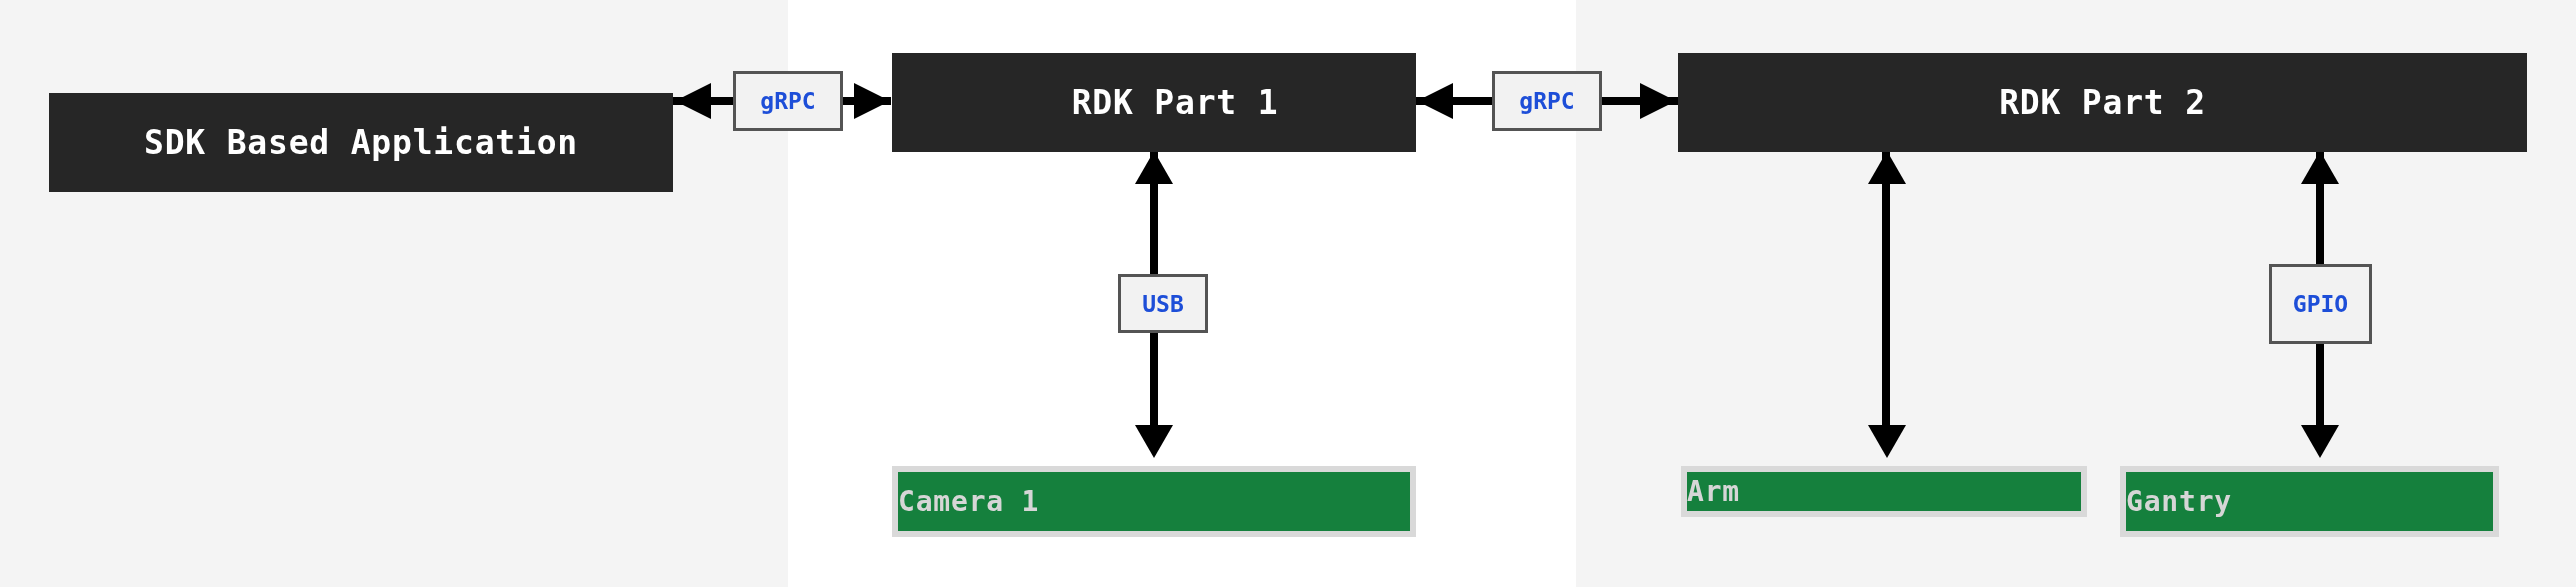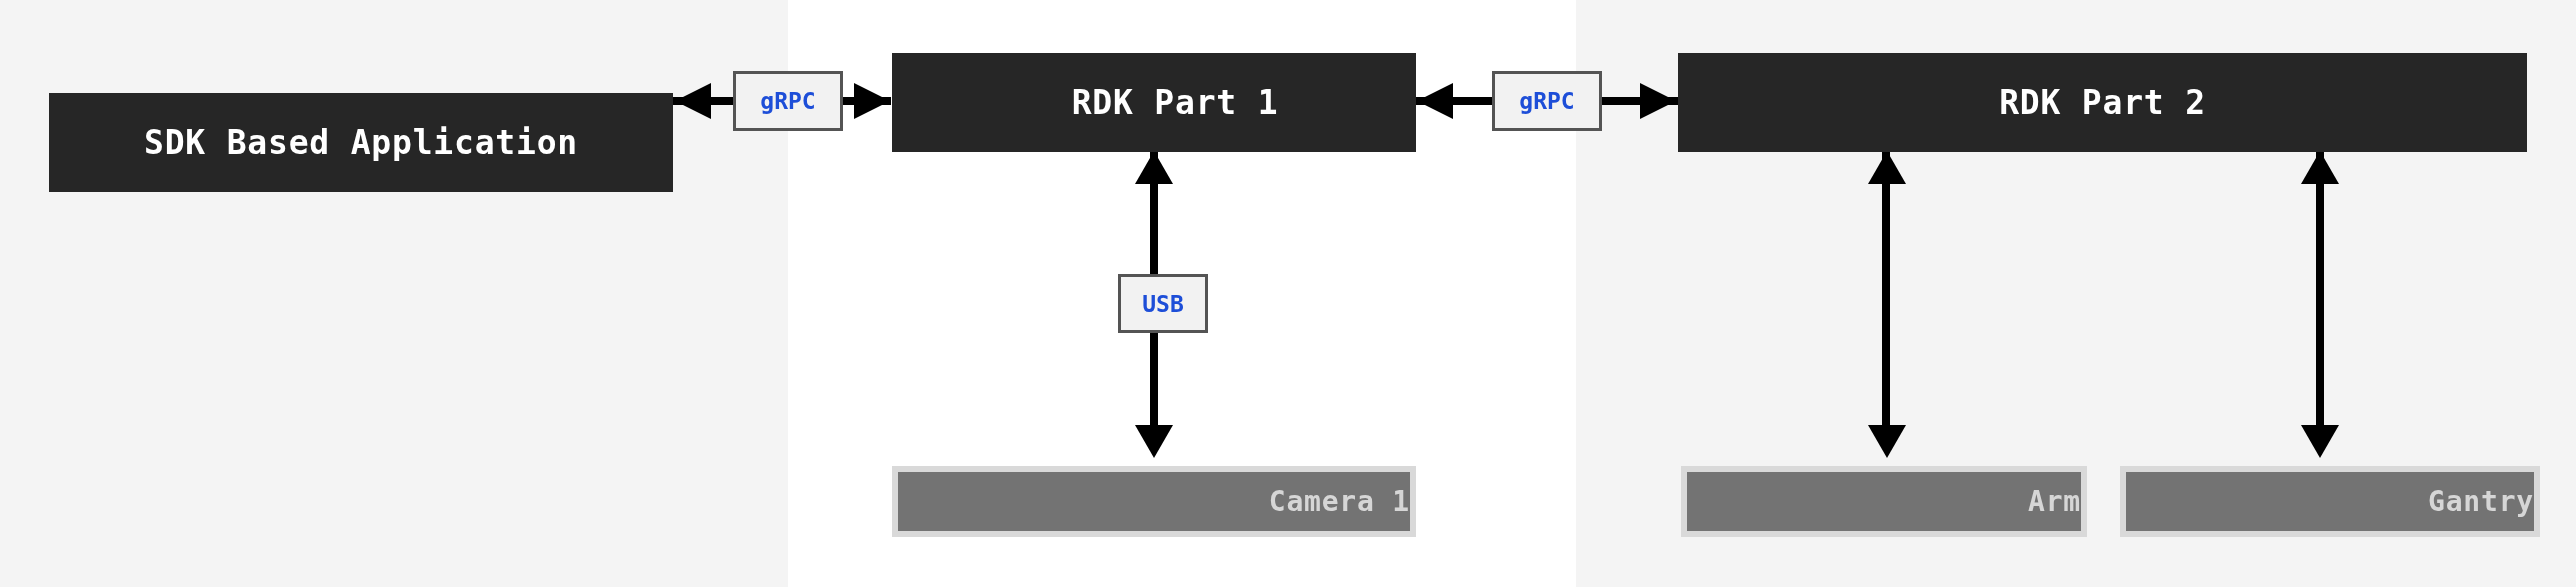--- a/index.html
+++ b/index.html
@@ -33,26 +33,26 @@
     justify-content: center;
     font-weight: bold;
     font-size: 33px;
     letter-spacing: 0.8px;
     box-sizing: border-box;
   }
 
   
   .component {
     position: absolute;
-    background: #737373;
+    background: #15803d;
     border: 6.6px solid #d9d9d9;
     color: #d6d6d6;
     display: flex;
     align-items: center;
-    justify-content: flex-end;
+    justify-content: flex-start;
     font-weight: bold;
     font-size: 28px;
     letter-spacing: 0.8px;
     box-sizing: border-box;
   }
 
   
   .chip {
     position: absolute;
     background: #f2f2f2;
@@ -154,32 +154,35 @@
     <div class="node" style="left:892px; top:53px; width:524px; height:99px;padding-left:42px;">
       <span>RDK Part 1</span>
     </div>
     <div class="node" style="left:1678px; top:53px; width:849px; height:99px;text-align:right;">
       <span>RDK Part 2</span>
     </div>
 
     <div class="component" style="left:892px; top:466px; width:524px; height:71px;">
       <span>Camera 1</span>
     </div>
-    <div class="component" style="left:1681px; top:466px; width:406px; height:71px;">
+    <div class="component" style="left:1681px; top:466px; width:406px; height:51px;">
       <span>Arm</span>
     </div>
-    <div class="component" style="left:2120px; top:466px; width:420px; height:71px;">
+    <div class="component" style="left:2120px; top:466px; width:379px; height:71px;">
       <span>Gantry</span>
     </div>
   </div>
 
   <div class="chip" style="left:733px; top:71px; width:110px; height:60px;">
     <span>gRPC</span>
   </div>
   <div class="chip" style="left:1492px; top:71px; width:110px; height:60px;">
     <span>gRPC</span>
   </div>
   <div class="chip" style="left:1118px; top:274px; width:90px; height:59px;">
     <span>USB</span>
   </div>
+  <div class="chip" style="left:2269px; top:264px; width:103px; height:80px;">
+    <span>GPIO</span>
+  </div>
 
 </div>
 
 
 </body></html>

